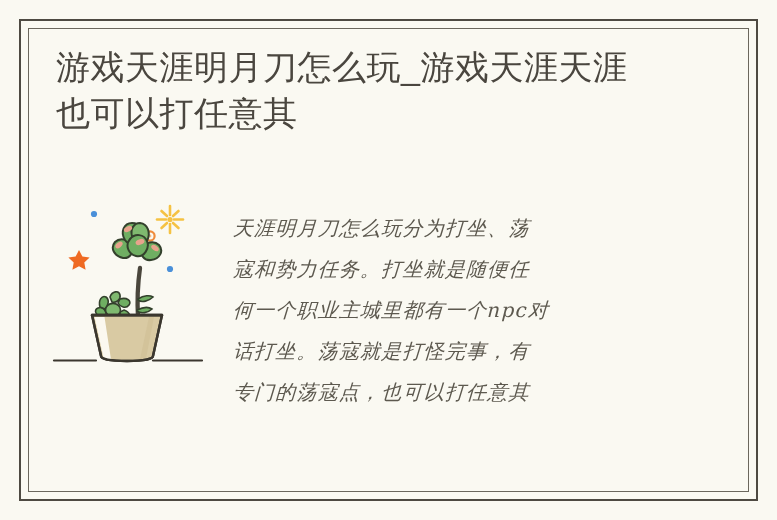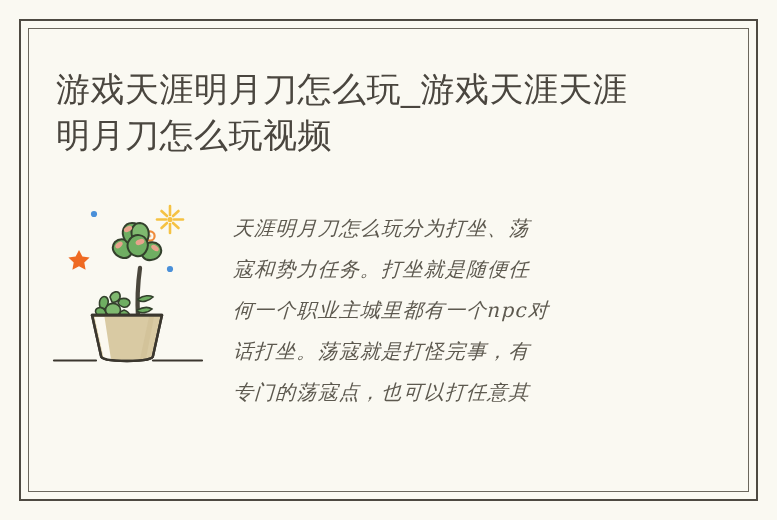--- a/index.html
+++ b/index.html
@@ -42,21 +42,21 @@
     height: 464px;
     border: 1px solid #6b675d;
     box-sizing: border-box;
     pointer-events: none;
   }
 
   
   .title-block {
     position: absolute;
     left: 56px;
-    top: 66px;
+    top: 44px;
     width: 620px;
   }
   .title-line {
     font-family: "Liberation Sans", sans-serif;
     font-size: 34px;
     line-height: 46px;
     color: #4a463f;
     letter-spacing: 0.5px;
     white-space: nowrap;
   }
@@ -102,21 +102,21 @@
 </head>
 <body>
 
 <div id="canvas">
 
   <div class="frame-outer"></div>
   <div class="frame-inner"></div>
 
   <div class="title-block">
     <div class="title-line">游戏天涯明月刀怎么玩_游戏天涯天涯</div>
-    <div class="title-line">明月刀怎么玩视频</div>
+    <div class="title-line">也可以打任意其</div>
   </div>
 
   <div class="article">
 
     <div class="illus">
       <svg width="175" height="180" viewBox="0 0 175 180" xmlns="http://www.w3.org/2000/svg">
 
         <g stroke="#f5c243" stroke-width="2.6" stroke-linecap="round" fill="none">
           <line x1="120" y1="10" x2="120" y2="19"></line>
           <line x1="120" y1="28" x2="120" y2="37"></line>

